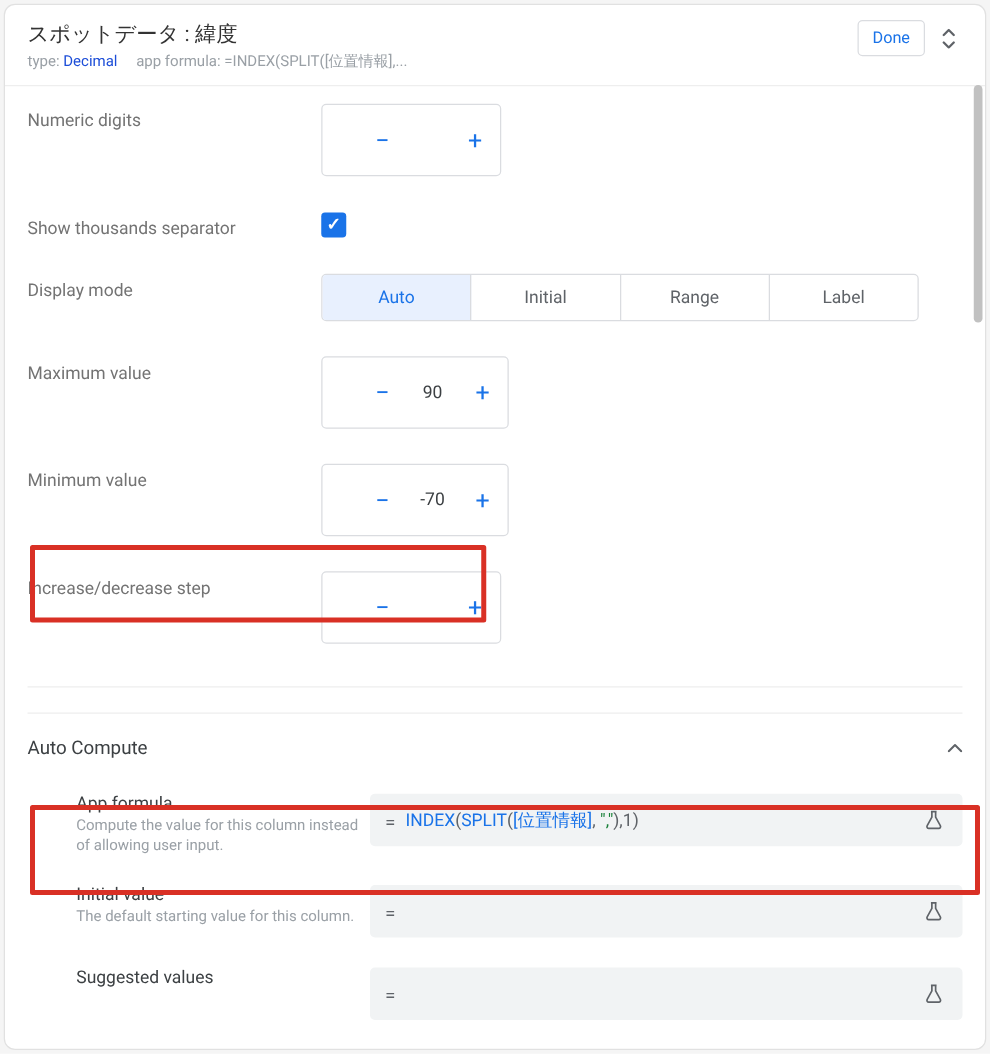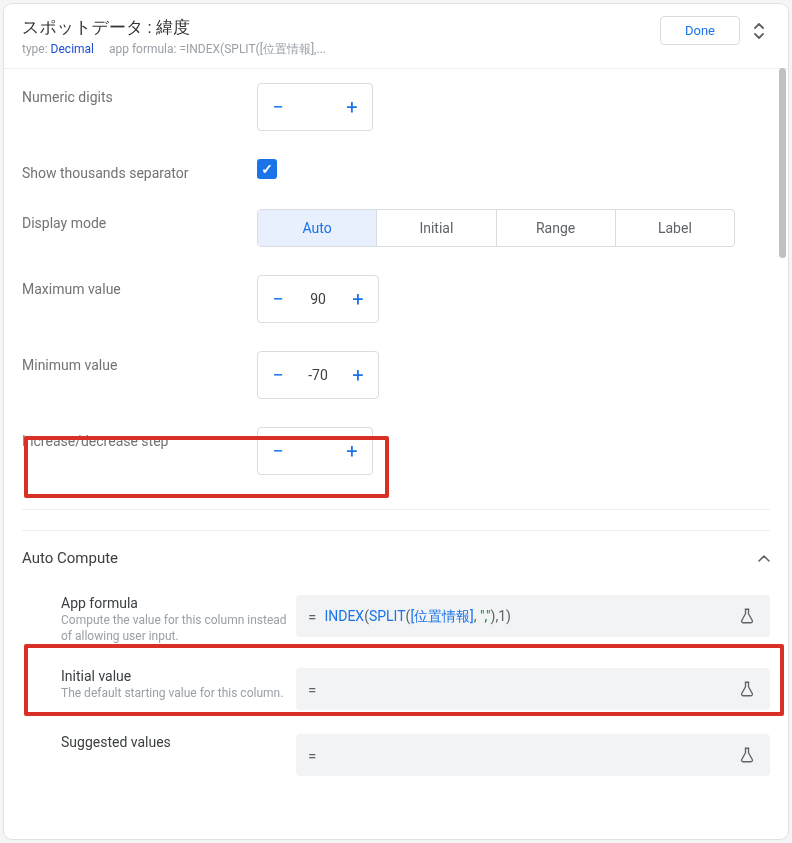--- a/index.html
+++ b/index.html
@@ -4,28 +4,28 @@
 <style>
 * { box-sizing: border-box; margin: 0; padding: 0; font-family: -apple-system, BlinkMacSystemFont, "Segoe UI", Roboto, sans-serif; }
 body { background: #f5f5f5; width: 792px; height: 843px; overflow: hidden; position: relative; }
 .panel { background: #fff; border-radius: 8px; margin: 4px; height: 835px; overflow: hidden; position: relative; box-shadow: 0 0 0 1px rgba(0,0,0,.08); }
 .header { padding: 12px 20px 10px 18px; border-bottom: 1px solid #eee; display: flex; align-items: flex-start; justify-content: space-between; }
 .header-left { flex: 1; }
 .header-title { font-size: 17px; color: #333; font-weight: 400; margin-bottom: 2px; }
 .header-meta { font-size: 12px; color: #9aa0a6; }
 .header-meta .strong { color: #1d4ed8; }
 .header-actions { display: flex; align-items: center; gap: 10px; }
-.done-btn { color: #1a73e8; font-size: 13px; background: #fff; border: 1px solid #dadce0; border-radius: 4px; padding: 6px 24px; cursor: pointer; }
+.done-btn { color: #1a73e8; font-size: 13px; background: #fff; border: 1px solid #dadce0; border-radius: 4px; padding: 6px 11px; cursor: pointer; }
 .sort-icon { width: 18px; height: 18px; display: flex; flex-direction: column; align-items: center; justify-content: center; cursor: pointer; color: #5f6368; }
 .body { padding: 0 18px 0 18px; height: 770px; overflow-y: auto; }
 .row { display: flex; align-items: flex-start; padding: 14px 0; }
 .row-label { width: 235px; font-size: 14px; color: #737373; padding-top: 6px; }
 .row-sub { font-size: 12px; color: #9aa0a6; margin-top: 2px; line-height: 1.3; }
 .row-control { flex: 1; }
-.stepper { display: inline-flex; align-items: center; border: 1px solid #dadce0; border-radius: 4px; height: 48px; }
+.stepper { display: inline-flex; align-items: center; border: 1px solid #dadce0; border-radius: 4px; height: 58px; padding-left: 28px; }
 .stepper-btn { width: 40px; height: 38px; display: flex; align-items: center; justify-content: center; color: #1a73e8; font-size: 20px; cursor: pointer; user-select: none; }
 .stepper-btn.minus::before { content: "−"; }
 .stepper-btn.plus::before { content: "+"; }
 .stepper-val { width: 40px; text-align: center; font-size: 14px; color: #3c4043; }
 .stepper.empty .stepper-val { width: 34px; }
 .checkbox { width: 20px; height: 20px; background: #1a73e8; border-radius: 3px; display: inline-flex; align-items: center; justify-content: center; cursor: pointer; }
 .checkbox::after { content: "✓"; color: #fff; font-size: 14px; font-weight: bold; }
 .segmented { display: flex; border: 1px solid #dadce0; border-radius: 4px; overflow: hidden; width: 478px; }
 .seg-item { flex: 1; text-align: center; padding: 10px 0; font-size: 14px; color: #5f6368; border-right: 1px solid #dadce0; cursor: pointer; }
 .seg-item:last-child { border-right: none; }

